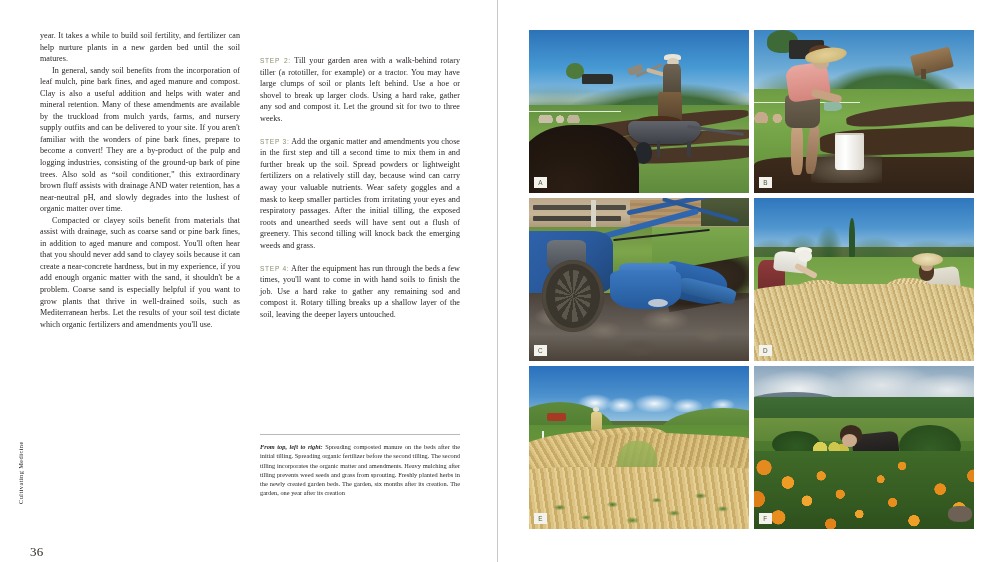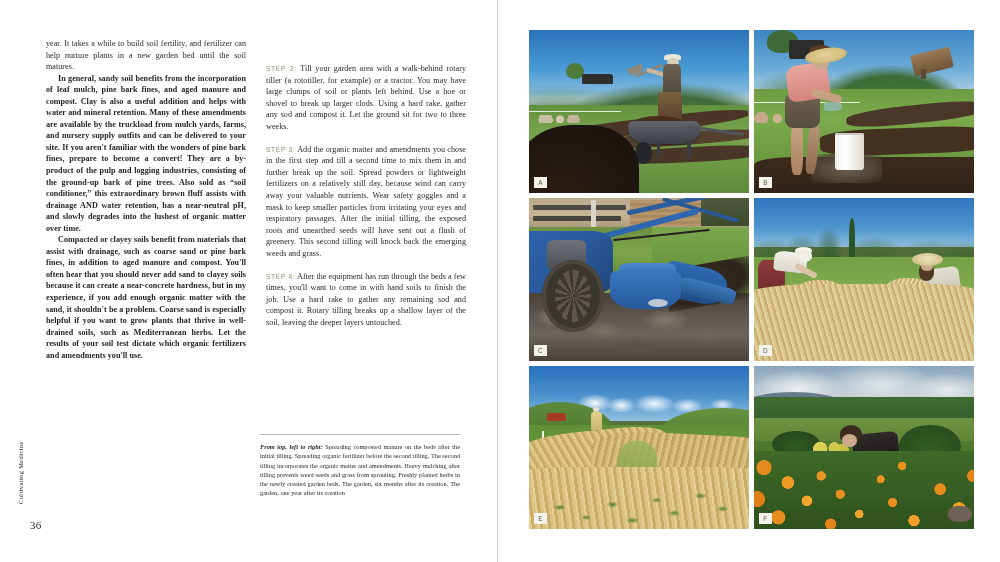--- a/index.html
+++ b/index.html
@@ -34,42 +34,40 @@
     left: 497px;
     top: 0;
     width: 1px;
     height: 562px;
     background: #c9c9c9;
   }
 
   .columns {
     position: absolute;
     left: 40px;
-    top: 38px;
+    top: 30px;
     width: 420px;
     display: flex;
     gap: 20px;
-    margin-left: 6px;
   }
   .col {
     width: 200px;
   }
   .col p {
     margin: 0;
     font-size: 8.1px;
     line-height: 11.55px;
     color: #231f1d;
     text-align: justify;
     text-justify: inter-word;
     letter-spacing: 0.04px;
     hyphens: manual;
   }
   .col p.indent {
     text-indent: 12px;
-    font-weight: bold;
   }
   .step-block {
     margin-bottom: 11.5px;
   }
   .step-label {
     font-family: "Liberation Sans", sans-serif;
     font-size: 6.6px;
     letter-spacing: 0.7px;
     color: #8a8f6c;
     text-transform: uppercase;
@@ -111,22 +109,22 @@
     transform-origin: left bottom;
     transform: rotate(-90deg);
     white-space: nowrap;
     font-size: 6.3px;
     letter-spacing: 0.45px;
     color: #2b2724;
   }
   .folio {
     position: absolute;
     left: 30px;
-    top: 519px;
-    font-size: 11px;
+    top: 544px;
+    font-size: 13px;
     color: #2b2724;
     letter-spacing: 0.3px;
     text-align: right;
   }
 
   
   .page-right {
     position: relative;
     width: 502px;
     height: 562px;

